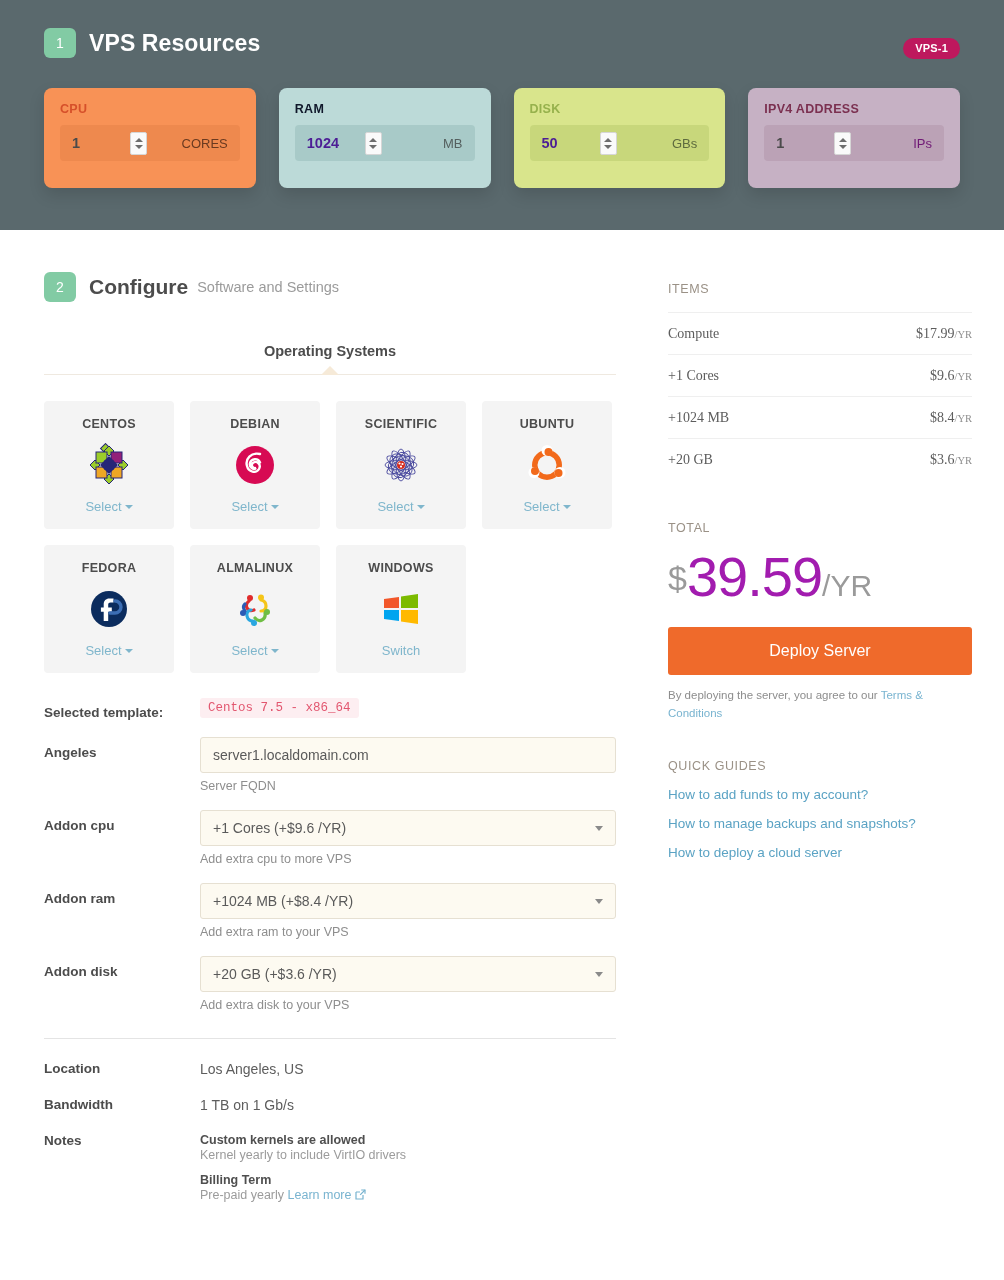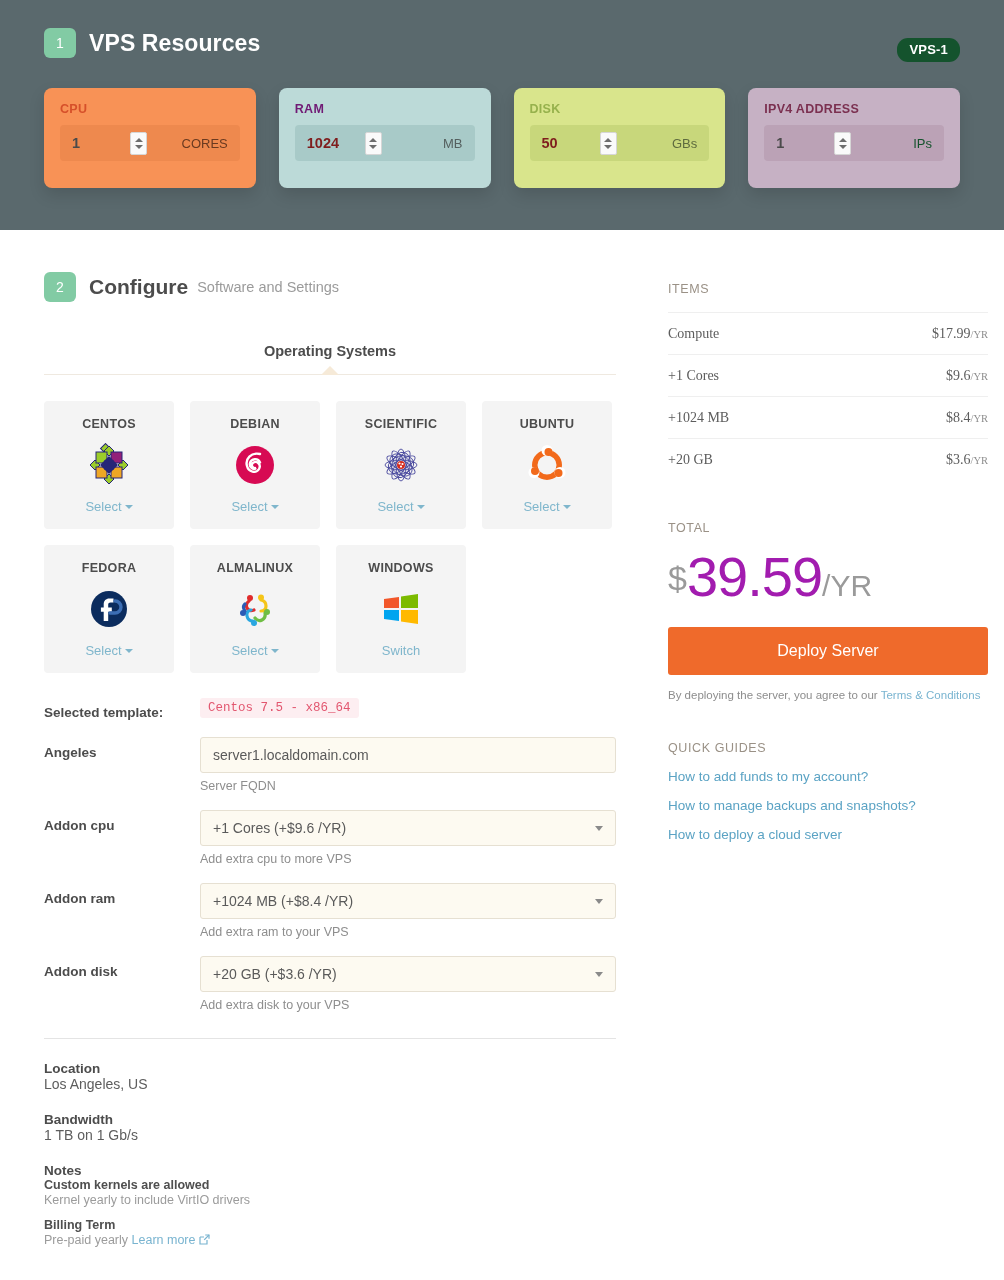--- a/index.html
+++ b/index.html
@@ -38,23 +38,23 @@
     margin-left: 13px;
     color: #ffffff;
     font-size: 23px;
     font-weight: bold;
     letter-spacing: .1px;
   }
   .vps-tag {
     position: absolute;
     right: 44px;
     top: 38px;
-    background: #14532d;
+    background: #be185d;
     color: #ffffff;
-    font-size: 13px;
+    font-size: 11px;
     font-weight: bold;
     padding: 4px 12px 5px 12px;
     border-radius: 11px;
     letter-spacing: .2px;
   }
 
   .res-row {
     display: flex;
     gap: 23px;
     padding: 26px 44px 0 44px;
@@ -72,21 +72,21 @@
   .res-card.disk { background: #d9e58c; }
   .res-card.ip   { background: #c6b1c4; }
 
   .res-label {
     font-size: 12.5px;
     font-weight: bold;
     letter-spacing: .3px;
     margin-bottom: 9px;
   }
   .cpu  .res-label { color: #d6502a; }
-  .ram  .res-label { color: #701a75; }
+  .ram  .res-label { color: #0f172a; }
   .disk .res-label { color: #96b14c; }
   .ip   .res-label { color: #7b3050; }
 
   .res-input {
     height: 36px;
     border-radius: 4px;
     display: flex;
     align-items: center;
     padding: 0 12px;
   }
@@ -95,21 +95,21 @@
   .disk .res-input { background: rgba(150,177,76,.26); }
   .ip   .res-input { background: rgba(120,70,100,.14); }
 
   .res-value {
     font-size: 14.5px;
     font-weight: bold;
     color: #4b4b4b;
     flex: none;
     min-width: 58px;
   }
-  .ram .res-value, .disk .res-value { color: #7f1d1d; }
+  .ram .res-value, .disk .res-value { color: #4c1d95; }
   .spinner {
     width: 17px; height: 23px;
     background: #fafafa;
     border: 1px solid #d6d6d6;
     border-radius: 2px;
     display: flex; flex-direction: column;
     align-items: center; justify-content: center;
     gap: 3px;
     flex: none;
   }
@@ -123,37 +123,37 @@
   .spinner i.down { border-top: 4px solid #6d6d6d; }
   .res-unit {
     margin-left: auto;
     font-size: 13px;
     color: #5a5a5a;
     font-weight: 400;
   }
   .cpu .res-unit { color: #6a3a20; }
   .ram .res-unit { color: #55605f; }
   .disk .res-unit { color: #5d6a3e; }
-  .ip .res-unit  { color: #14532d; }
+  .ip .res-unit  { color: #701a75; }
 
   
   .body-wrap {
     display: flex;
     padding: 0;
     height: 1050px;
     position: relative;
   }
   .col-left {
     width: 660px;
     padding: 0 0 0 0;
     position: relative;
   }
   .col-right {
     width: 344px;
-    padding: 0 16px 0 8px;
+    padding: 0 32px 0 8px;
   }
 
   .sec-head {
     display: flex;
     align-items: center;
     padding: 42px 0 0 44px;
   }
   .sec-title {
     margin-left: 13px;
     font-size: 21px;
@@ -284,21 +284,21 @@
     color: #8e8e8e;
     margin-top: 6px;
   }
   .divider {
     border-top: 1px solid #e4e4e4;
     margin: 26px 44px 0 44px;
   }
 
   
   .info-area { margin: 22px 44px 0 44px; }
-  .irow { display: flex; margin-bottom: 20px; flex-direction: column; }
+  .irow { display: flex; margin-bottom: 20px; }
   .irow .lab {
     width: 156px;
     font-size: 13.5px;
     font-weight: bold;
     color: #4c4c4c;
     flex: none;
   }
   .irow .val {
     font-size: 14px;
     color: #5d5d5d;

